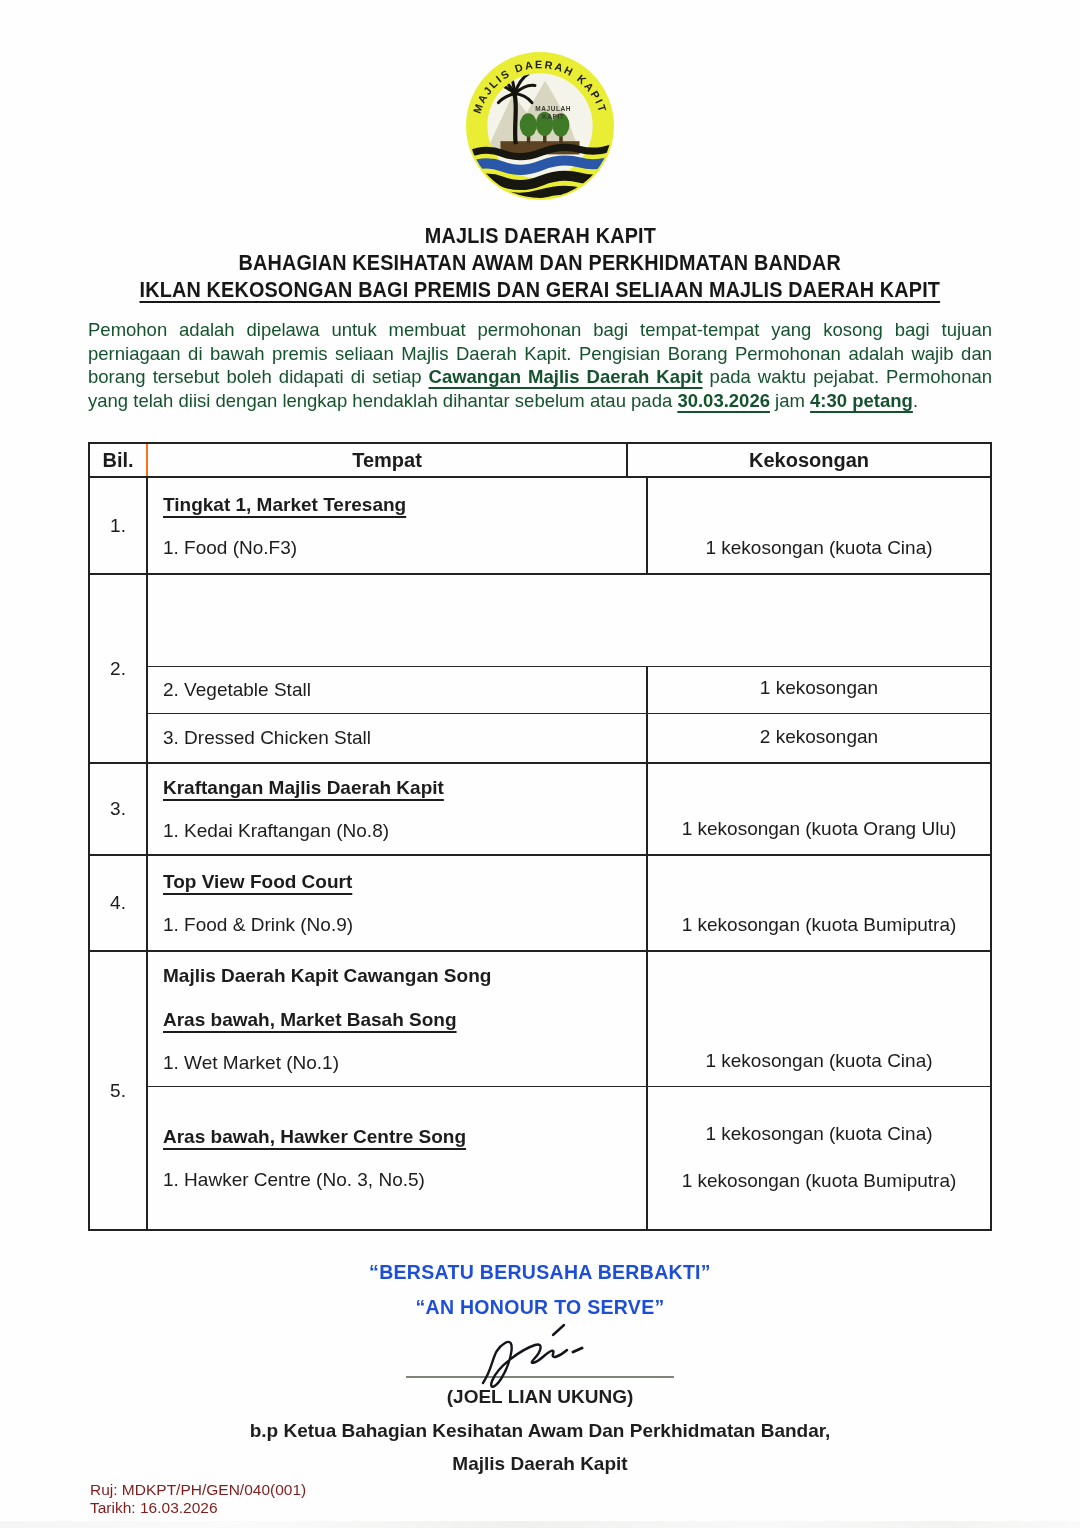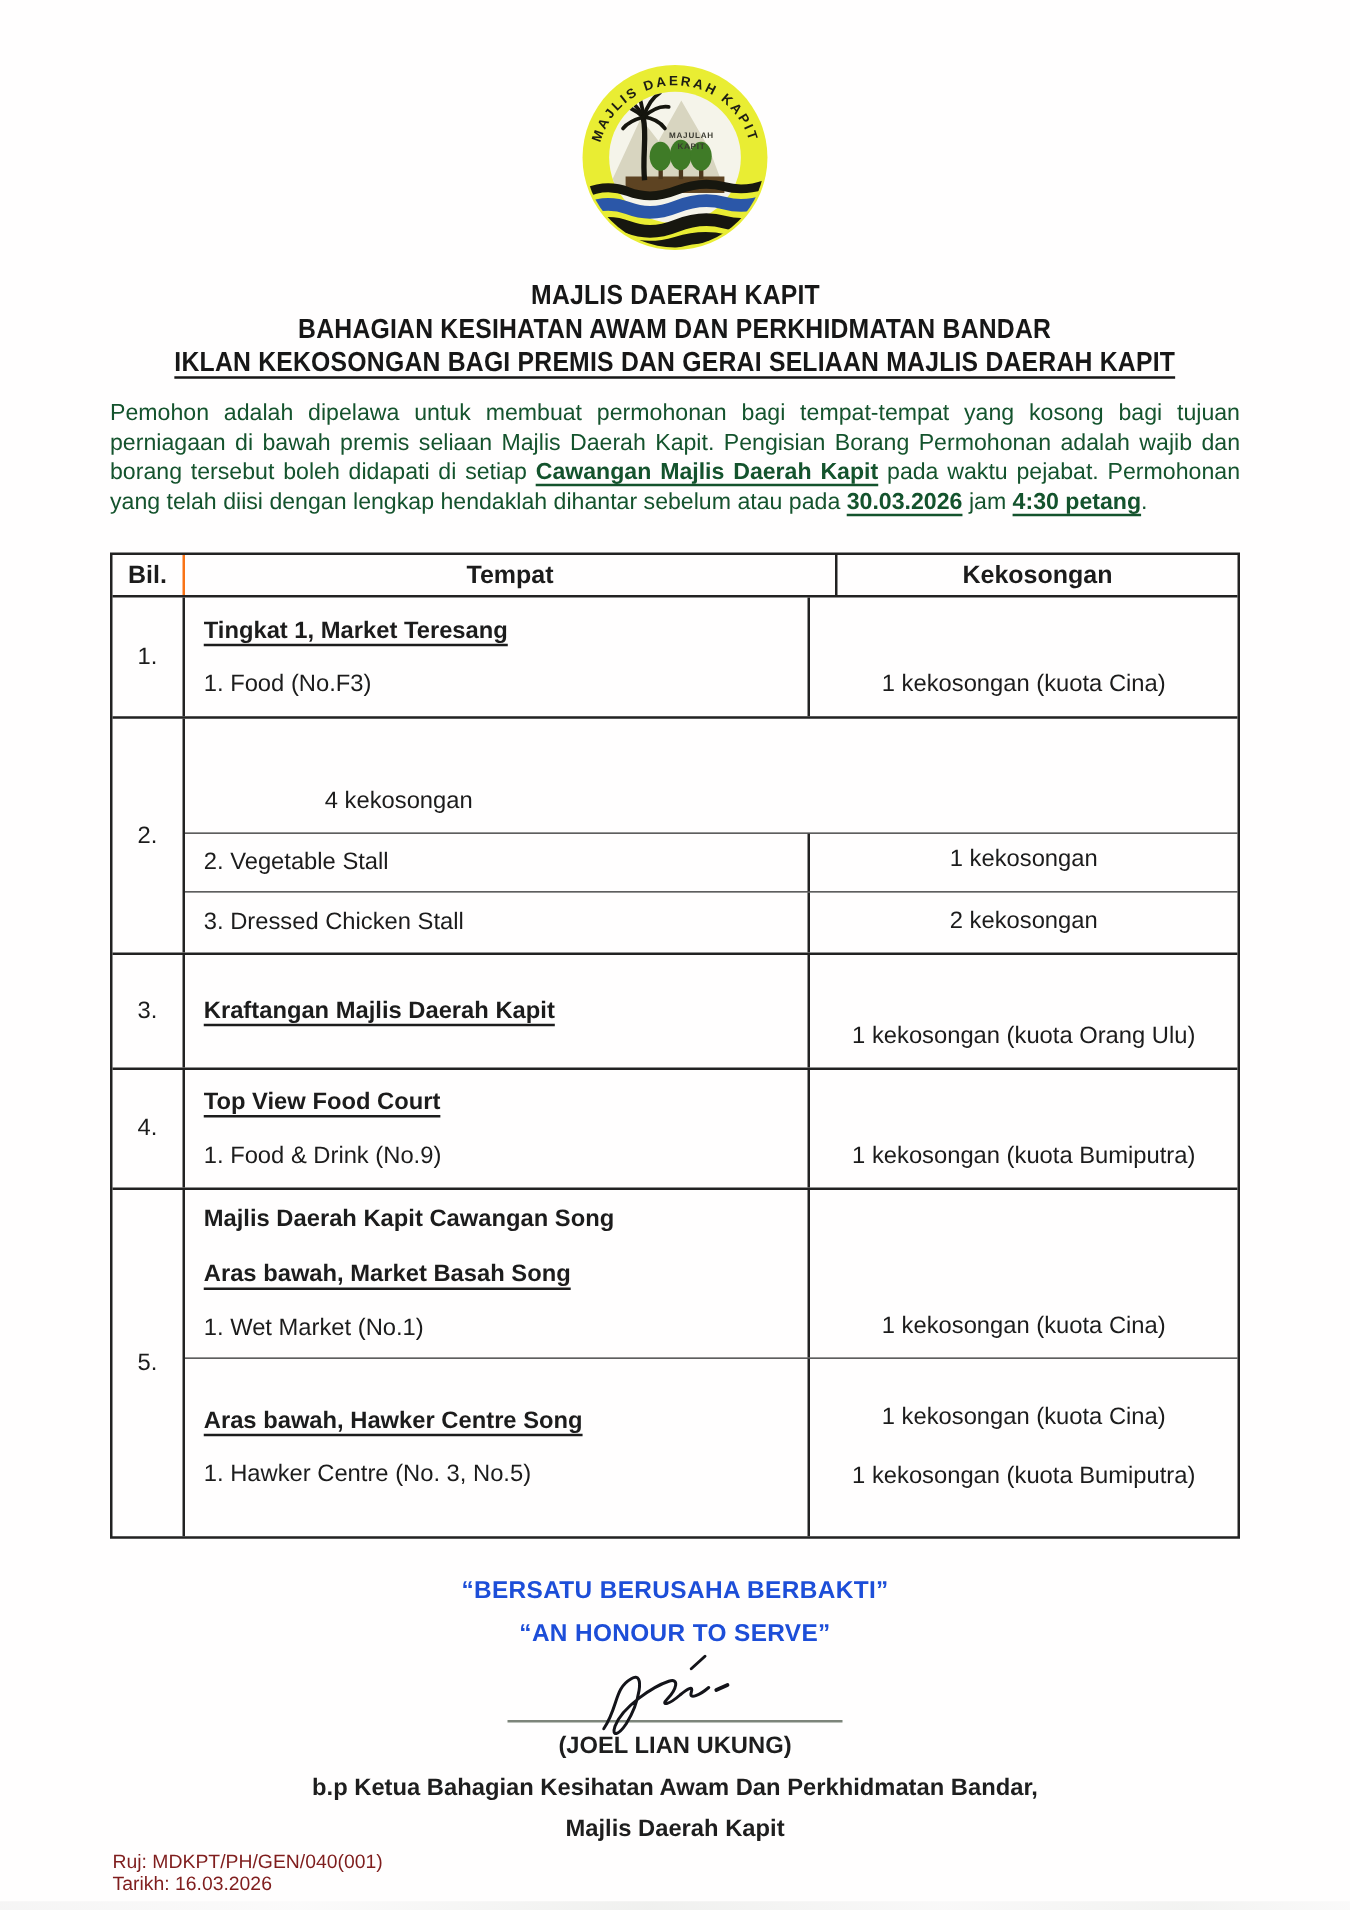--- a/index.html
+++ b/index.html
@@ -19,21 +19,21 @@
 
   
   .intro { width: 904px; margin: 15px auto 0 auto; font-size: 18.5px; line-height: 23.6px; text-align: justify; color: #14532d; }
 
   
   .vtable { width: 904px; margin: 30px 0 0 88px; border: 2px solid #222; font-size: 19px; color: #1c1c1c; }
   .thead { display: flex; border-bottom: 2px solid #222; font-weight: bold; font-size: 20px; }
   .th { display: flex; align-items: center; justify-content: center; min-height: 32px; }
   .th-bil { width: 58px; border-right: 2px solid #f97316; }
   .th-tempat { flex: 1; border-right: 2px solid #222; }
-  .th-keko { width: 320px; }
+  .th-keko { width: 362px; }
   .trow { display: flex; border-bottom: 2px solid #222; }
   .trow:last-child { border-bottom: none; }
   .bil { width: 58px; border-right: 2px solid #222; display: flex; align-items: center; justify-content: center; }
   .secs { flex: 1; display: flex; flex-direction: column; }
   .section { display: flex; border-bottom: 1.5px solid #2a2a2a; }
   .section:last-child { border-bottom: none; justify-content: flex-end; }
   .tempat { flex: 1; border-right: 2px solid #222; padding: 2px 14px 2px 15px; display: flex; flex-direction: column; justify-content: center; }
   .t-line { margin: 10px 0; line-height: 22px; }
   .t-line.h { margin: 11px 0; }
   .t-line .u { text-underline-offset: 5px; }
@@ -133,23 +133,20 @@
             <div class="keko">
               <div class="k-line">1 kekosongan (kuota Cina)</div>
             </div>
           </div>
         </div>
       </div>
       <div class="trow">
         <div class="bil">2.</div>
         <div class="secs">
           <div class="section" style="min-height: 92px;">
-            <div class="keko">
-              <div class="k-line">4 kekosongan</div>
-            </div>
           </div>
           <div class="section" style="min-height: 45px;">
             <div class="tempat">
               <div class="t-line"><span>2. Vegetable Stall</span></div>
             </div>
             <div class="keko">
               <div class="k-line">1 kekosongan</div>
             </div>
           </div>
           <div class="section" style="min-height: 48px;">
@@ -161,20 +158,21 @@
             </div>
           </div>
         </div>
       </div>
       <div class="trow">
         <div class="bil">3.</div>
         <div class="secs">
           <div class="section" style="min-height: 90px;">
             <div class="tempat">
               <div class="t-line h"><span class="b u">Kraftangan Majlis Daerah Kapit</span></div>
+              <div class="t-line"><span>1. Kedai Kraftangan (No.8)</span></div>
             </div>
             <div class="keko">
               <div class="k-line">1 kekosongan (kuota Orang Ulu)</div>
             </div>
           </div>
         </div>
       </div>
       <div class="trow">
         <div class="bil">4.</div>
         <div class="secs">

